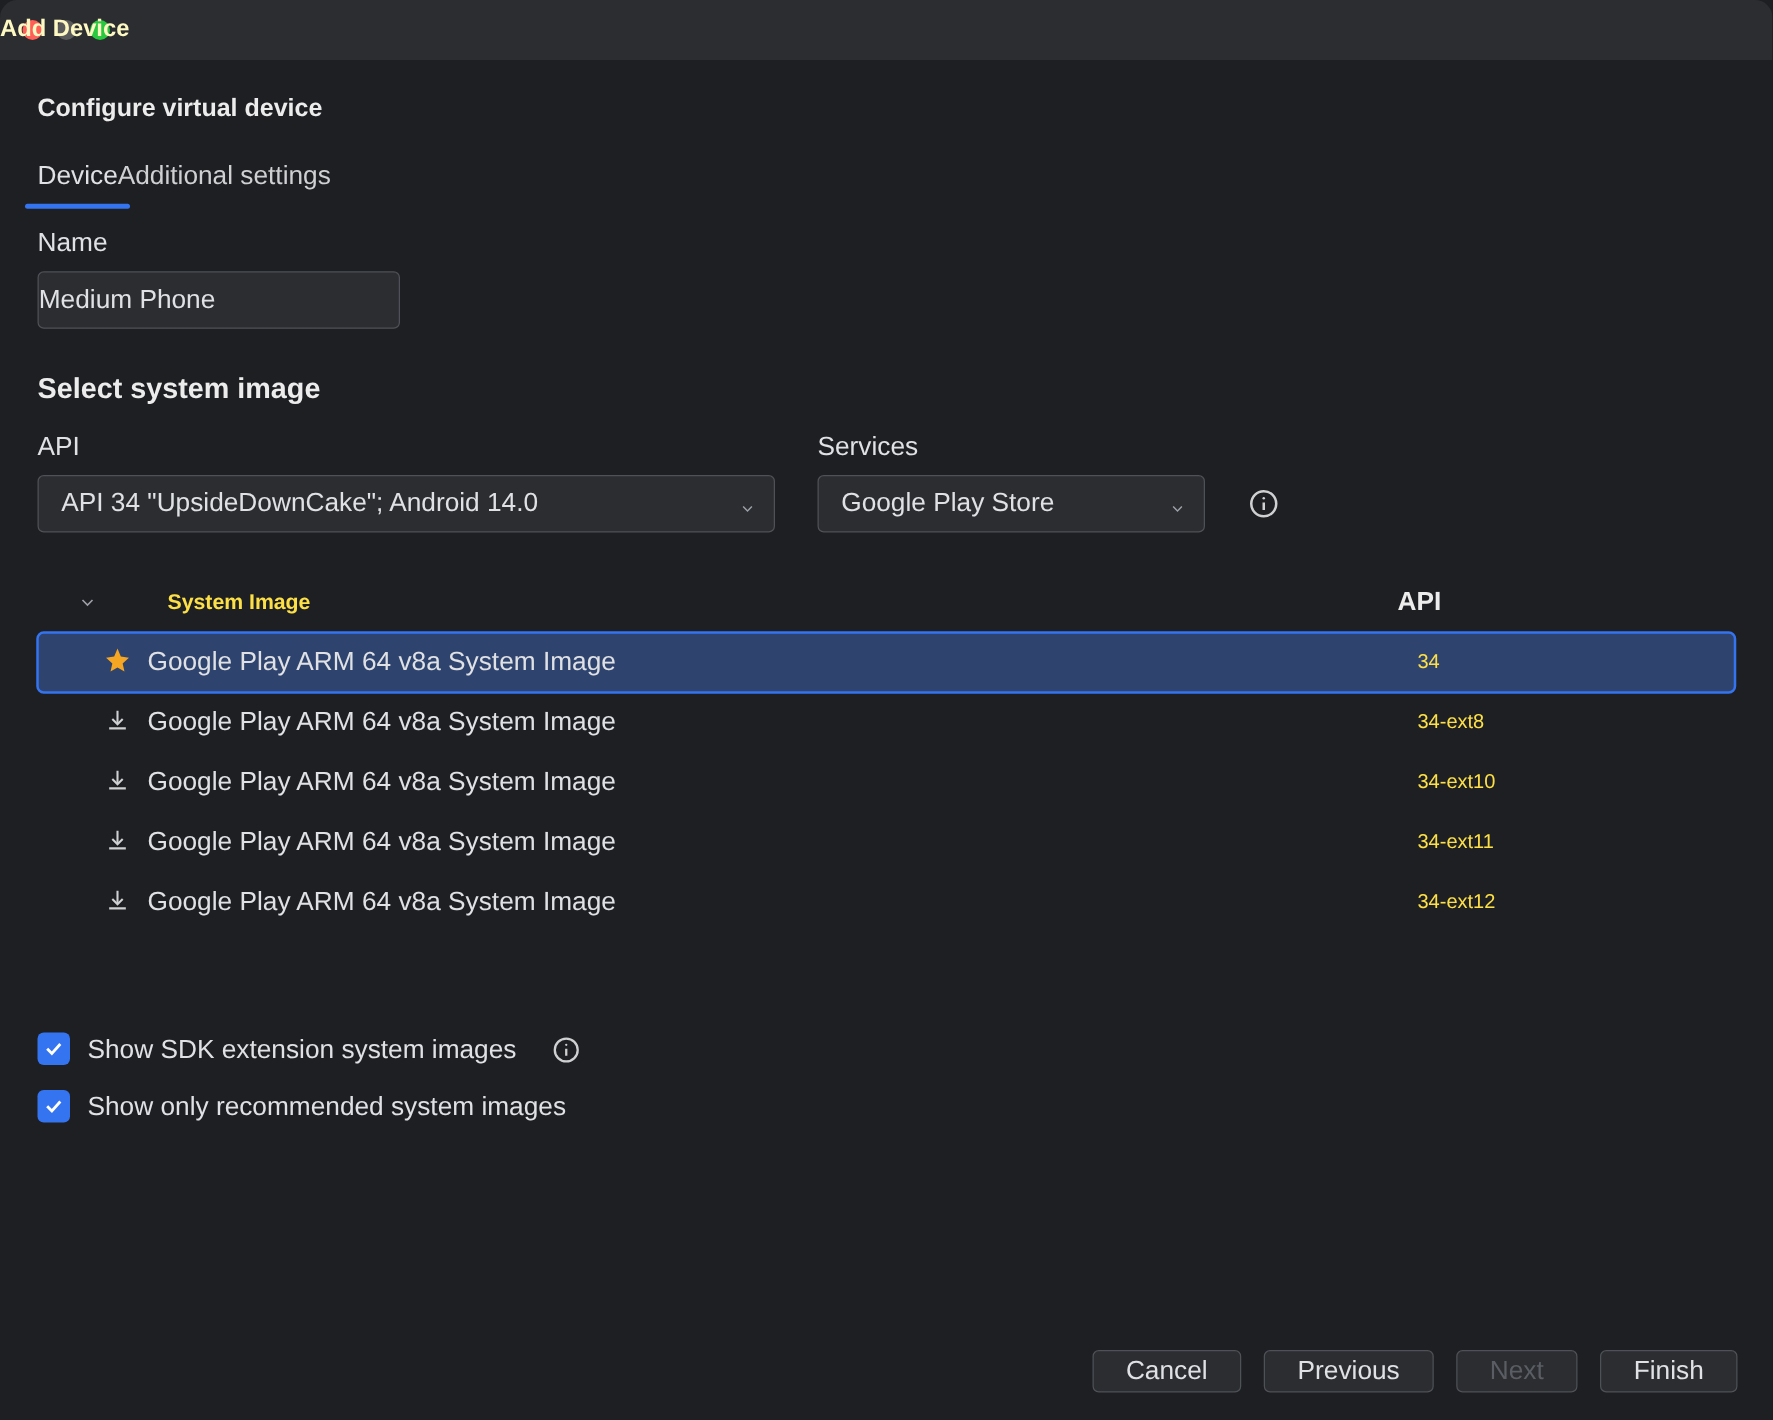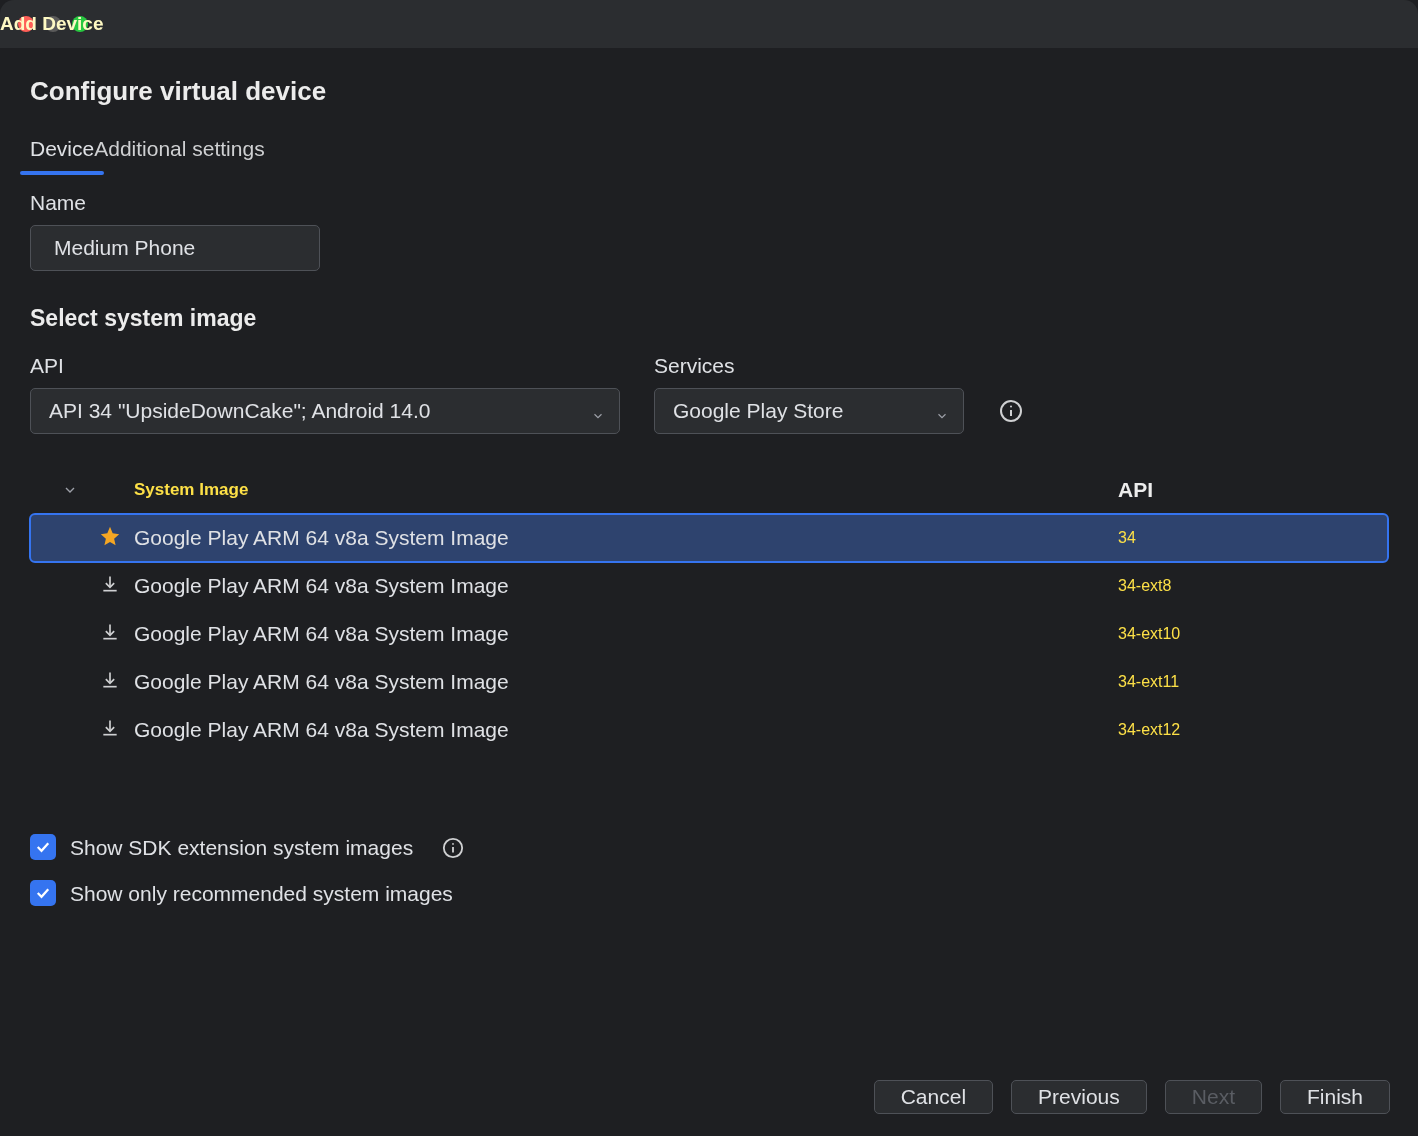--- a/index.html
+++ b/index.html
@@ -39,21 +39,21 @@
   text-align: left;
   font-size: 19px;
   font-weight: 600;
   color: #fef9c3;
   pointer-events: none;
 }
 .content {
   padding: 28px 30px 0 30px;
 }
 .page-heading {
-  font-size: 26px;
+  font-size: 20px;
   font-weight: 700;
   color: #ececec;
   margin-bottom: 24px;
 }
 .tabs {
   display: flex;
   border-bottom: none;
   margin-bottom: 18px;
 }
 .tab {
@@ -78,21 +78,21 @@
 }
 .field-label {
   font-size: 21px;
   color: #dfe1e5;
   margin-bottom: 10px;
 }
 .text-input {
   background: #2b2d30;
   border: 1px solid #4e5157;
   border-radius: 5px;
-  padding: 10px 23px;
+  padding: 10px 0;
   font-size: 21px;
   color: #dfe1e5;
   width: 290px;
   outline: none;
 }
 .section-heading {
   font-size: 23px;
   font-weight: 700;
   color: #ececec;
   margin-top: 34px;
@@ -145,21 +145,21 @@
   padding: 0 20px 12px 20px;
 }
 .col-expand { width: 40px; display:flex; align-items:center; justify-content:center; }
 .col-icon { width: 40px; display:flex; align-items:center; justify-content:center; }
 .col-name { flex: 1; font-size: 17px; font-weight: 700; color: #fde047; padding-left: 4px; }
 .col-api { width: 250px; font-size: 21px; font-weight: 700; color: #ececec; }
 .table-row {
   display: flex;
   align-items: center;
   height: 48px;
-  padding: 0 20px;
+  padding: 0 4px;
   border-radius: 5px;
 }
 .table-row .col-name { font-weight: 400; font-size: 21px; color: #dfe1e5; }
 .table-row .col-api { font-weight: 400; font-size: 16px; color: #fde047; }
 .table-row.selected {
   background: #2e436e;
   outline: 2px solid #3574f0;
   outline-offset: -1px;
 }
 .star-icon svg { width: 22px; height: 22px; fill: #f5a623; }

